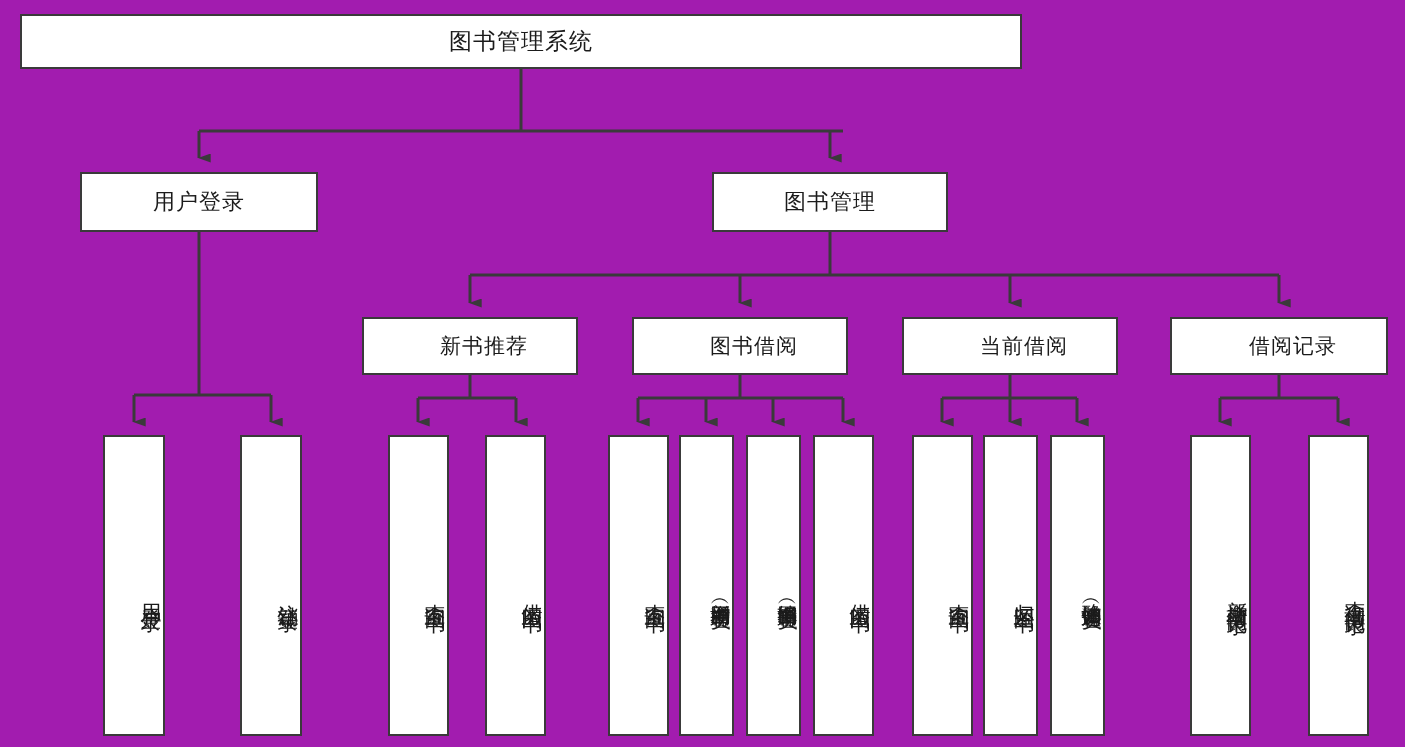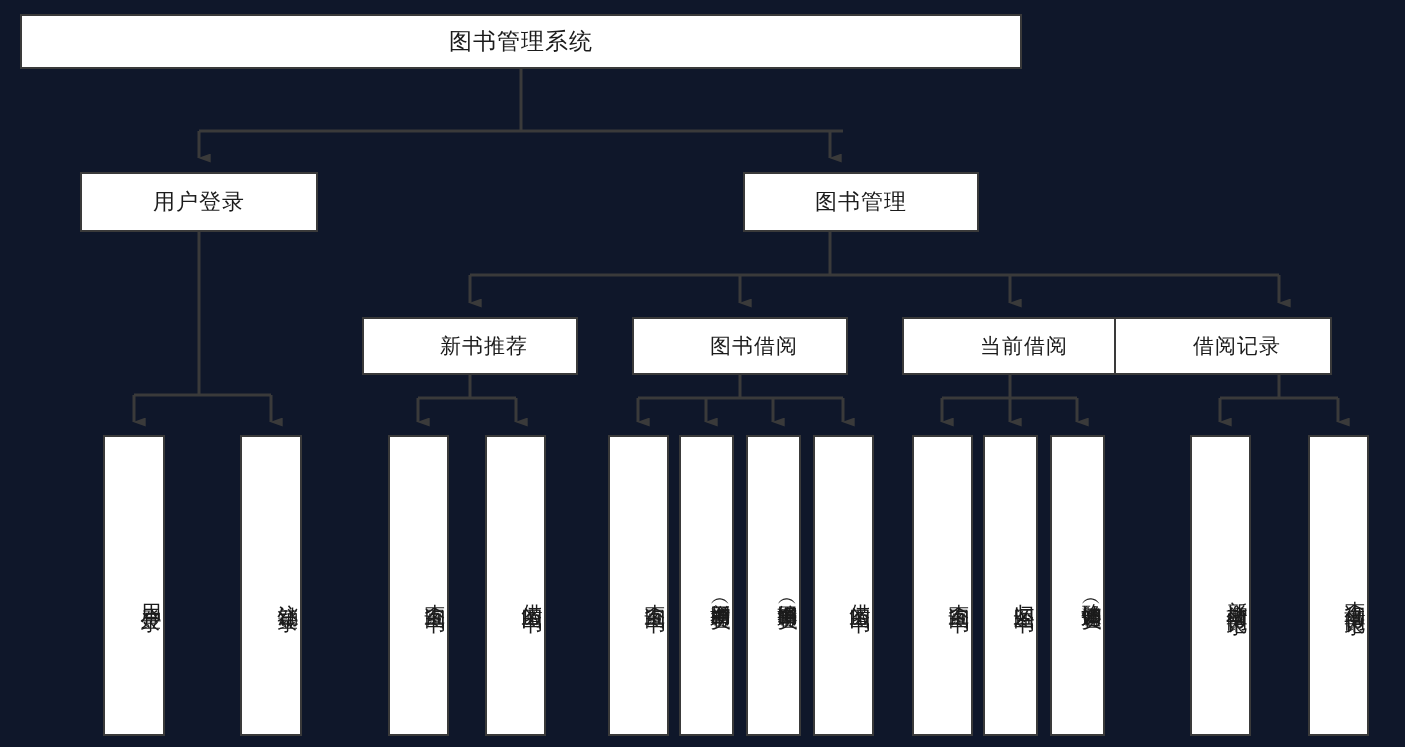--- a/index.html
+++ b/index.html
@@ -8,21 +8,21 @@
     padding: 0;
     background: #ffffff;
   }
   body {
     font-family: "Liberation Sans", "DejaVu Sans", sans-serif;
   }
   #canvas {
     position: relative;
     width: 1405px;
     height: 747px;
-    background: #0f172a;
+    background: #a21caf;
     overflow: hidden;
   }
   #edges {
     position: absolute;
     left: 0;
     top: 0;
     width: 1405px;
     height: 747px;
     pointer-events: none;
   }
@@ -120,25 +120,25 @@
       <path d="M1279,375 L1279,398"></path>
       <path d="M1220,398 L1338,398"></path>
       <path d="M1220,398 L1220,422" marker-end="url(#arrow)"></path>
       <path d="M1338,398 L1338,422" marker-end="url(#arrow)"></path>
     </g>
   </svg>
 
   <div id="nodes">
       <div class="node root" style="left: 20px; top: 14px; width: 1002px; height: 55px;">图书管理系统</div>
       <div class="node level2" style="left: 80px; top: 172px; width: 238px; height: 60px;">用户登录</div>
-      <div class="node level2" style="left: 712px; top: 172px; width: 236px; height: 60px; margin-left: 31px;">图书管理</div>
+      <div class="node level2" style="left: 712px; top: 172px; width: 236px; height: 60px;">图书管理</div>
       <div class="node level3" style="left: 362px; top: 317px; width: 216px; height: 58px;">新书推荐</div>
       <div class="node level3" style="left: 632px; top: 317px; width: 216px; height: 58px;">图书借阅</div>
       <div class="node level3" style="left: 902px; top: 317px; width: 216px; height: 58px;">当前借阅</div>
-      <div class="node level3" style="left: 1114px; top: 317px; width: 218px; height: 58px;">借阅记录</div>
+      <div class="node level3" style="left: 1170px; top: 317px; width: 218px; height: 58px;">借阅记录</div>
       <div class="node leaf" style="left: 103px; top: 435px; width: 62px; height: 301px;">用户登录</div>
       <div class="node leaf" style="left: 240px; top: 435px; width: 62px; height: 301px;">注销登录</div>
       <div class="node leaf" style="left: 388px; top: 435px; width: 61px; height: 301px;">查询图书</div>
       <div class="node leaf" style="left: 485px; top: 435px; width: 61px; height: 301px;">借阅图书</div>
       <div class="node leaf" style="left: 608px; top: 435px; width: 61px; height: 301px;">查询图书</div>
       <div class="node leaf narrow" style="left: 679px; top: 435px; width: 55px; height: 301px;">新增图书（管理员）</div>
       <div class="node leaf narrow" style="left: 746px; top: 435px; width: 55px; height: 301px;">编辑图书（管理员）</div>
       <div class="node leaf" style="left: 813px; top: 435px; width: 61px; height: 301px;">借阅图书</div>
       <div class="node leaf" style="left: 912px; top: 435px; width: 61px; height: 301px;">查询图书</div>
       <div class="node leaf" style="left: 983px; top: 435px; width: 55px; height: 301px;">归还图书</div>

